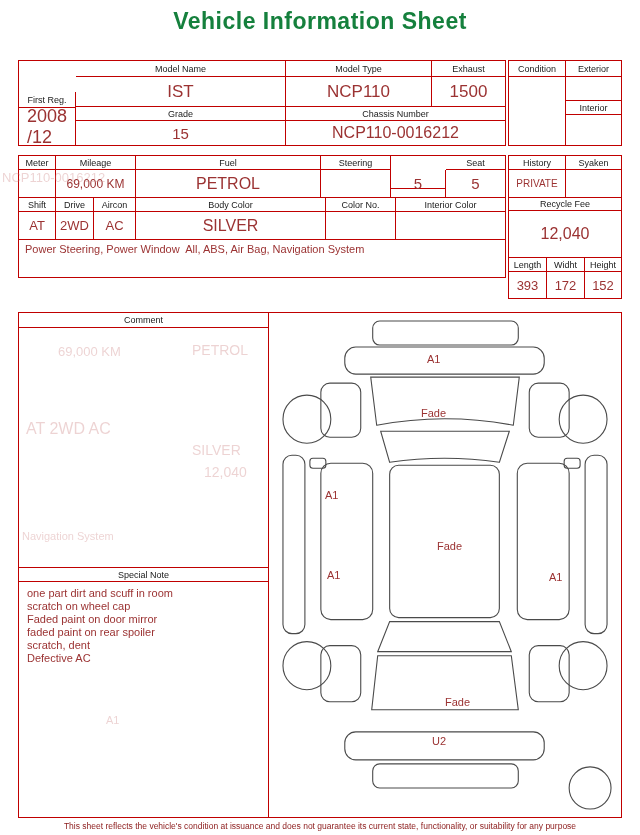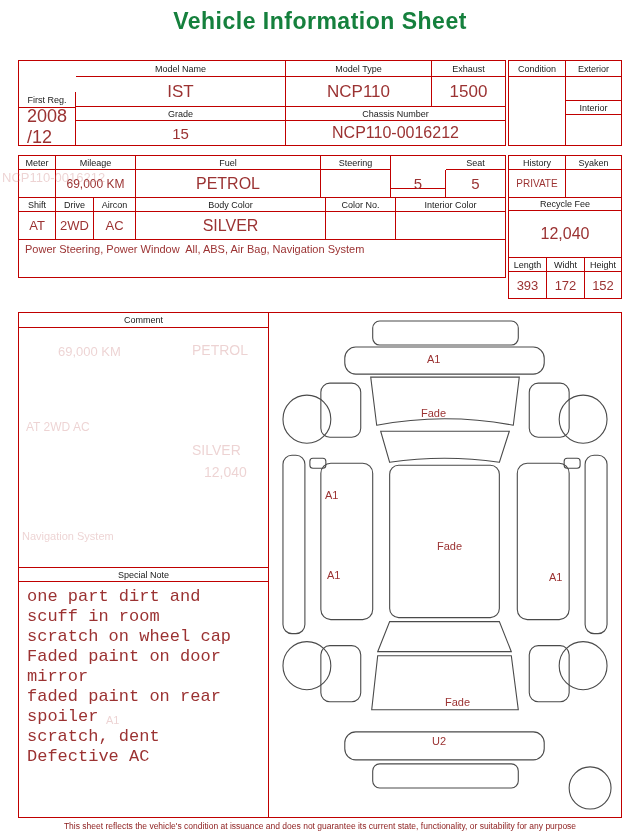--- a/index.html
+++ b/index.html
@@ -31,21 +31,21 @@
   .bt{border-top:1px solid var(--red);}
   .fx{flex:1;}
   .pre{white-space:pre-line;}
   .prew{white-space:pre-wrap;}
   .f10{font-size:10px}.f11{font-size:11px}.f12{font-size:12px}.f13{font-size:13px}
   .f15{font-size:15px}.f16{font-size:16px}.f17{font-size:17px}.f18{font-size:18px}.f20{font-size:20px}
   .leftblock{align-items:flex-start;justify-content:flex-start;text-align:left;display:block;padding:3px 6px 0 6px;line-height:1.2;}
   .leftcol{width:250px;border-right:1px solid var(--red);display:flex;flex-direction:column;}
   .strip{height:15px;font-size:9px;color:#1a1a1a;display:flex;align-items:center;justify-content:center;flex:none;}
   .commentarea{height:239px;flex:none;}
-  .notetext{flex:1;padding:5px 8px;font-size:17px;color:var(--val);line-height:1.18;white-space:pre-line;font-family:Liberation Mono, monospace;}
+  .notetext{flex:1;padding:5px 8px;font-size:11px;color:var(--val);line-height:1.18;white-space:pre-line;}
   .diagram{flex:1;position:relative;}
   .diagram svg{position:absolute;inset:0;width:100%;height:100%;}
   .dmg{position:absolute;color:var(--val);font-size:11px;white-space:nowrap;}
   .ghostlayer{position:absolute;inset:0;pointer-events:none;}
   .ghost{position:absolute;color:#c97a7a;opacity:.32;white-space:nowrap;}
   .footer{
     position:absolute;left:18px;right:18px;top:821px;text-align:center;
     font-size:8.5px;color:#8b1a1a;
   }
 </style>
@@ -210,20 +210,20 @@
         <span class="dmg" style="left: 176px; top: 383px;">Fade</span>
         <span class="dmg" style="left: 163px; top: 422px; text-align: center;">U2</span>
       </div>
   </div>
 </div>
 
 <div class="ghostlayer">
     <span class="ghost" style="left: 2px; top: 170px; font-size: 13px;">NCP110-0016212</span>
     <span class="ghost" style="left: 58px; top: 344px; font-size: 13px;">69,000 KM</span>
     <span class="ghost" style="left: 192px; top: 342px; font-size: 14px;">PETROL</span>
-    <span class="ghost" style="left: 26px; top: 420px; font-size: 12px;">AT  2WD  AC</span>
+    <span class="ghost" style="left: 26px; top: 420px; font-size: 16px;">AT  2WD  AC</span>
     <span class="ghost" style="left: 192px; top: 442px; font-size: 14px;">SILVER</span>
     <span class="ghost" style="left: 204px; top: 464px; font-size: 14px;">12,040</span>
     <span class="ghost" style="left: 22px; top: 530px; font-size: 11px;">Navigation System</span>
     <span class="ghost" style="left: 106px; top: 714px; font-size: 11px;">A1</span>
   </div>
 
 <div class="footer">This sheet reflects the vehicle's condition at issuance and does not guarantee its current state, functionality, or suitability for any purpose</div>
 
 </body></html>

